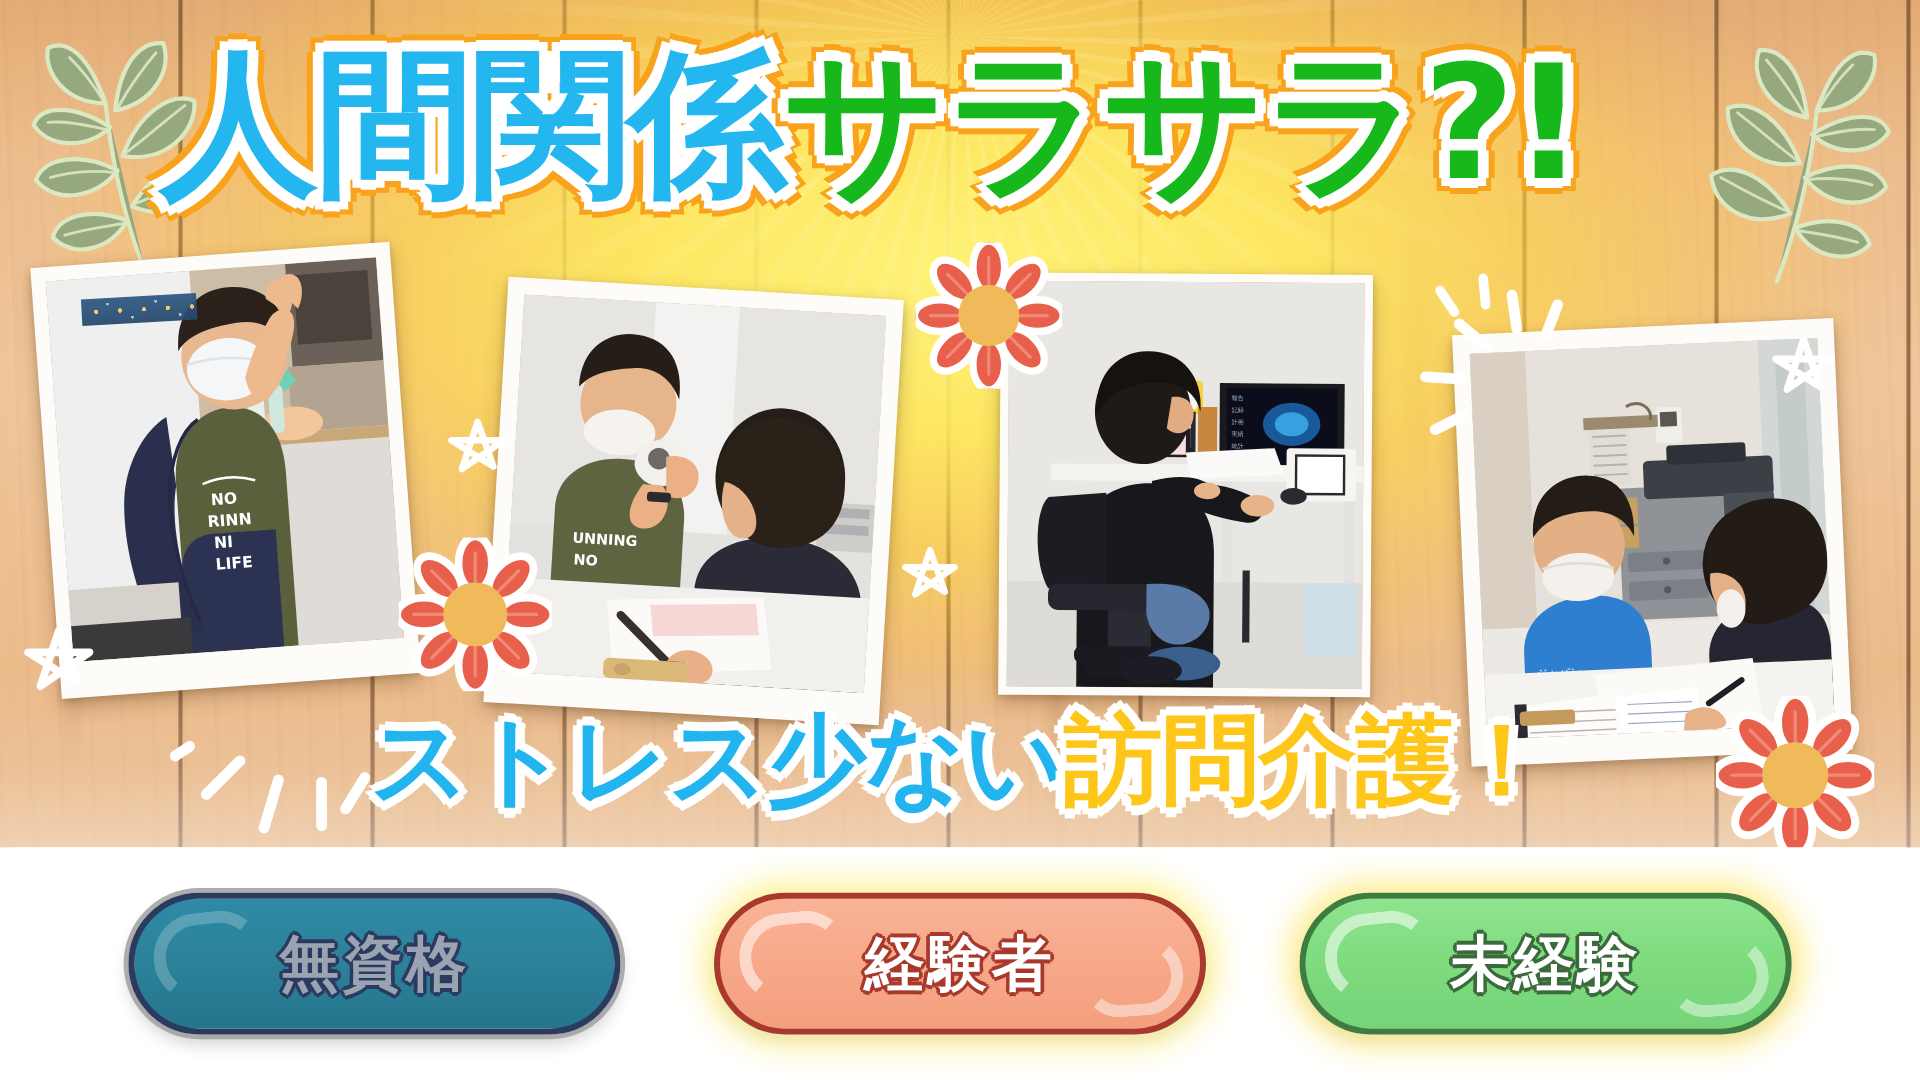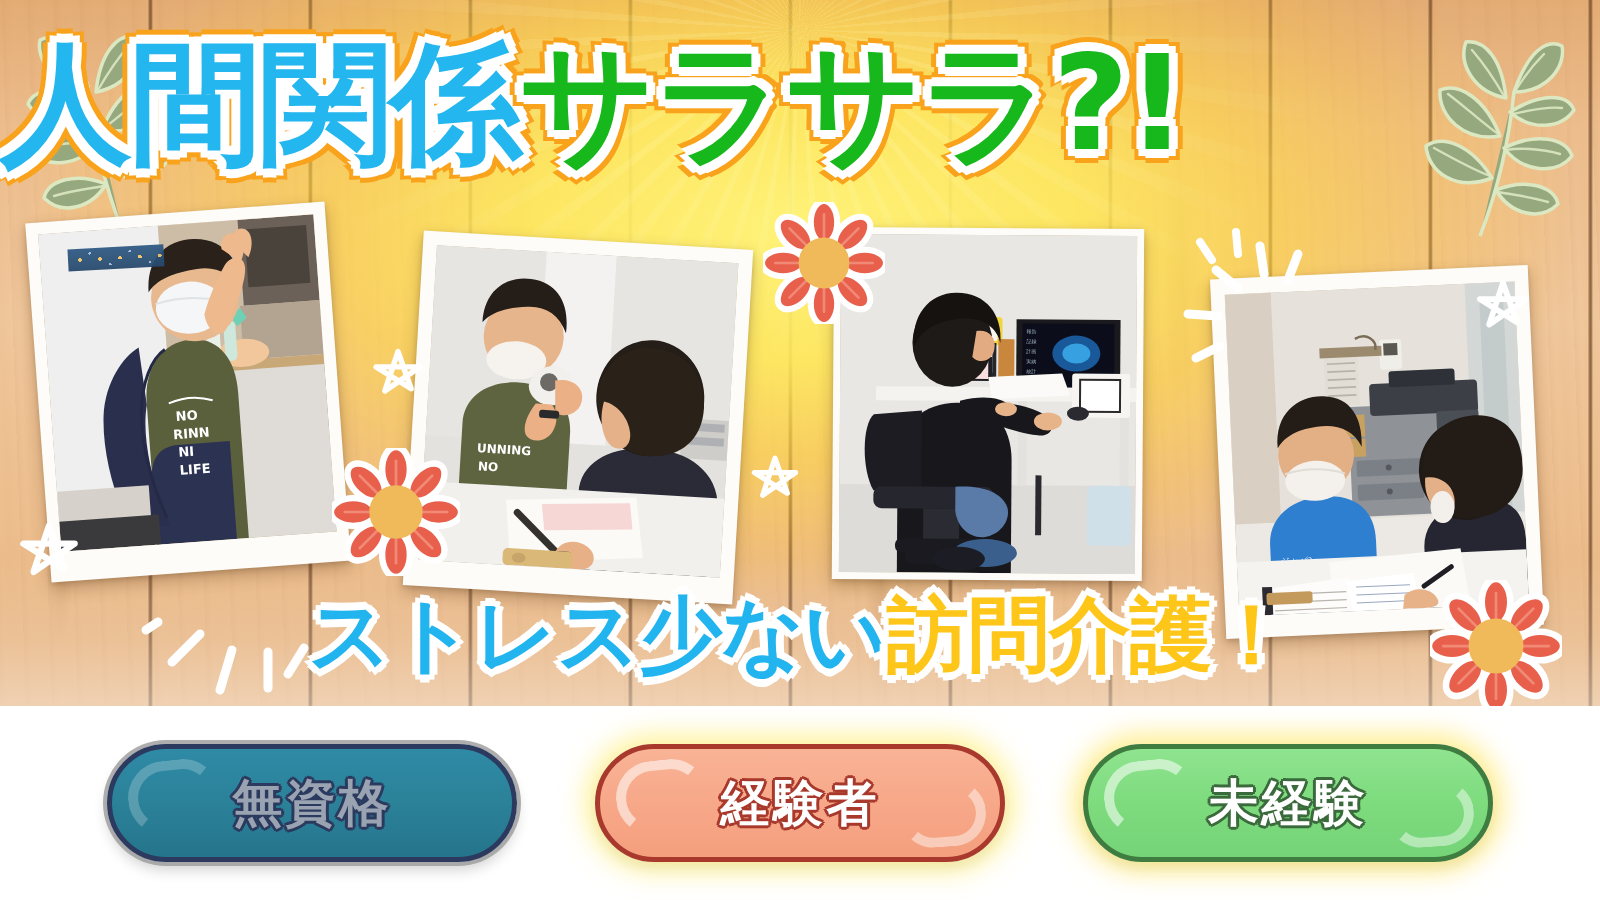--- a/index.html
+++ b/index.html
@@ -146,22 +146,23 @@
     opacity: 0.94;
   }
   .washi-1 { left: 40px; top: 30px; width: 96px; transform: rotate(1deg); }
 
   
   .scene { position: absolute; inset: 0; }
 
   
   .headline {
     position: absolute;
-    left: 0; top: 34px;
+    left: 16px; top: 34px;
     width: 1420px;
+    text-align: center;
     font-family: "DejaVu Sans", "Liberation Sans", sans-serif;
     font-weight: bold;
     font-size: 132px;
     line-height: 1.06;
     letter-spacing: -2px;
     white-space: nowrap;
     z-index: 30;
   }
   .hl-blue, .hl-green {
     display: inline-block;

